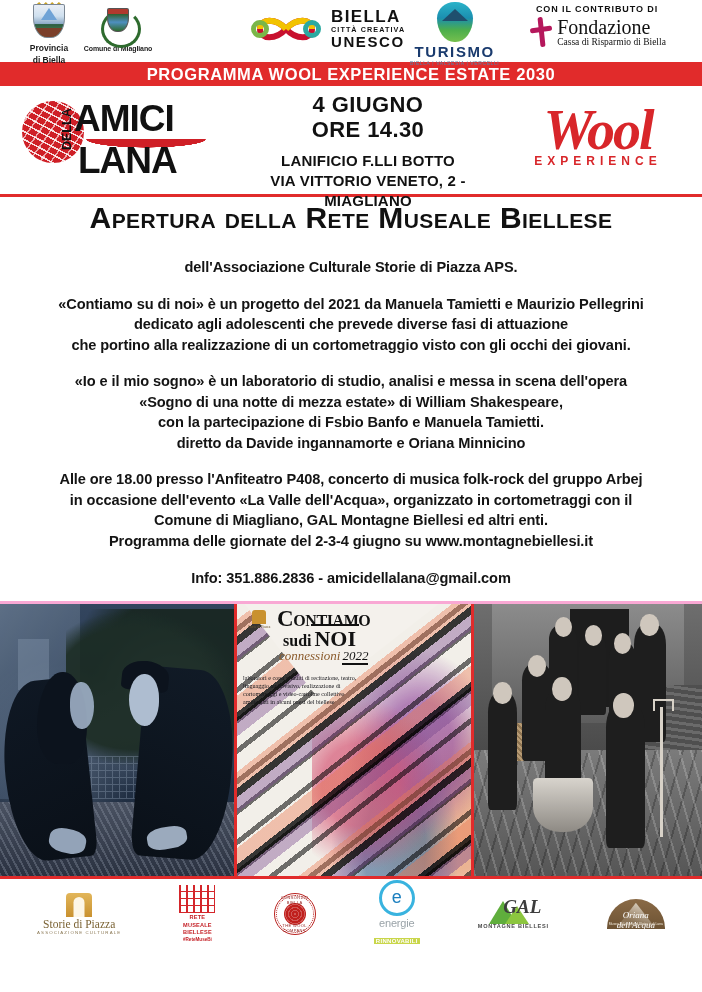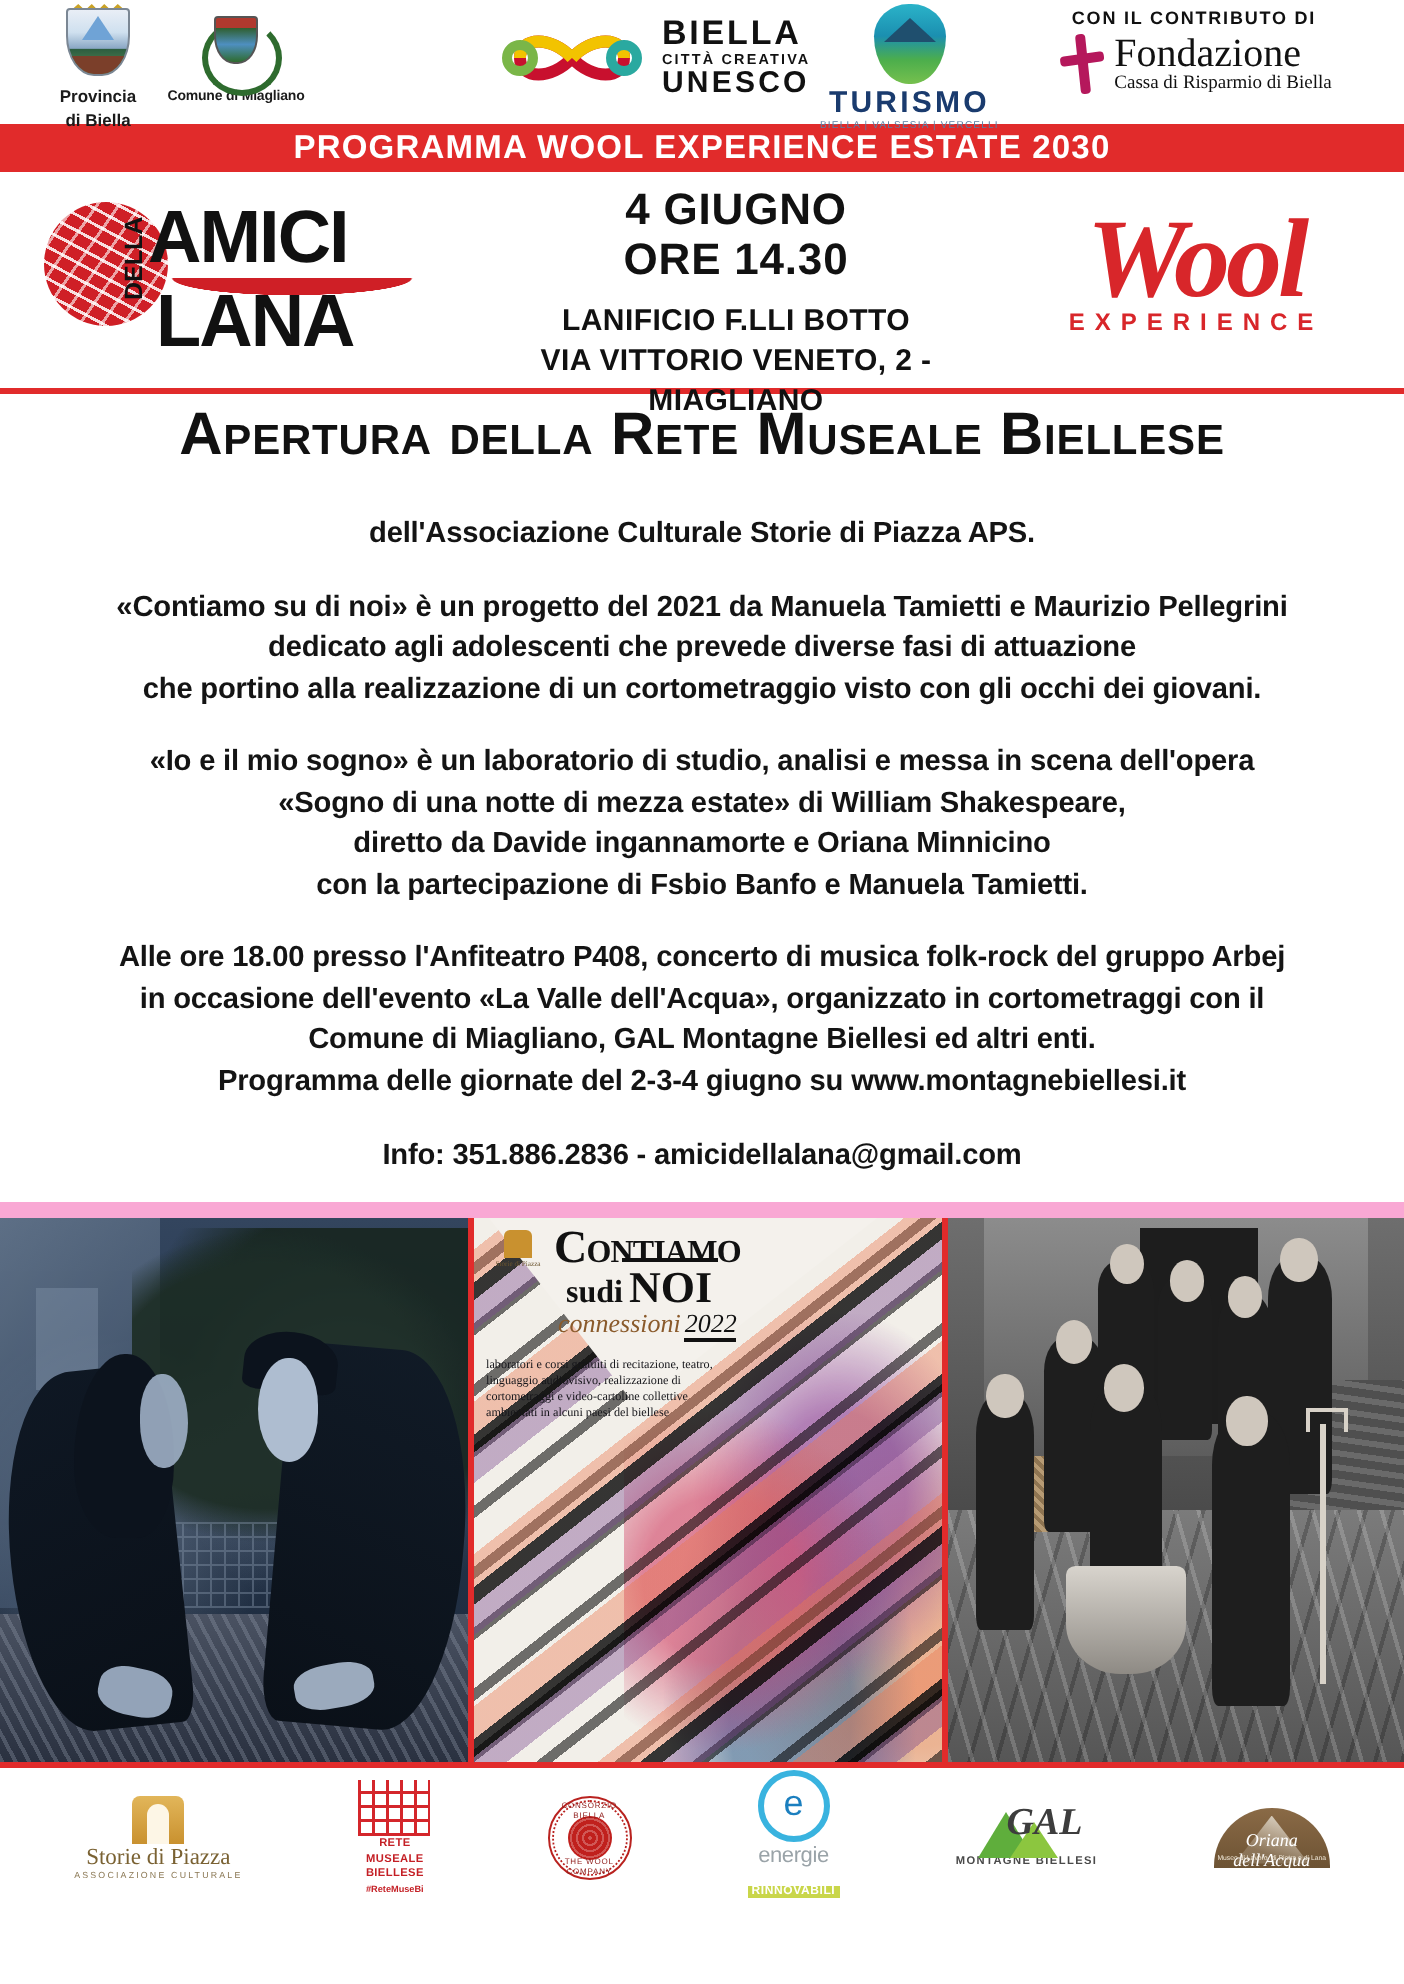--- a/index.html
+++ b/index.html
@@ -105,21 +105,21 @@
     font-variant:small-caps;letter-spacing:0.4px;line-height:34px;}
 
   
   .body{padding:0 28px;text-align:center;}
   .para{margin-top:16px;}
   .para p{margin:0;font-size:14.6px;line-height:20.5px;font-weight:bold;color:#141414;letter-spacing:-0.1px;}
   .para.p-intro{margin-top:22px;}
   .para.p-info{margin-top:17px;}
 
   
-  .stripwrap{margin-top:12px;border-top:8px solid #f9a8d4;border-bottom:3px solid #e12b2b;
+  .stripwrap{margin-top:12px;border-top:3px solid #f9a8d4;border-bottom:3px solid #e12b2b;
     height:272px;display:flex;background:#111;}
   .cell{position:relative;overflow:hidden;}
   .cell.a{width:234px;background:#2b3a4f;}
   .cell.b{width:234px;background:#e8e4dd;border-left:3px solid #e12b2b;border-right:3px solid #e12b2b;}
   .cell.c{flex:1;background:#3a3a3a;}
 
   
   .photoA{position:absolute;inset:0;
     background:
       radial-gradient(circle at 22% 54%, rgba(170,185,205,.30) 0 12%, transparent 38%),
@@ -357,22 +357,22 @@
 
     <div class="para">
       <p>«Contiamo su di noi» è un progetto del 2021 da Manuela Tamietti e Maurizio Pellegrini</p>
       <p>dedicato agli adolescenti che prevede diverse fasi di attuazione</p>
       <p>che portino alla realizzazione di un cortometraggio visto con gli occhi dei giovani.</p>
     </div>
 
     <div class="para">
       <p>«Io e il mio sogno» è un laboratorio di studio, analisi e messa in scena dell'opera</p>
       <p>«Sogno di una notte di mezza estate» di William Shakespeare,</p>
+      <p>con la partecipazione di Fsbio Banfo e Manuela Tamietti.</p>
       <p>diretto da Davide ingannamorte e Oriana Minnicino</p>
-      <p>con la partecipazione di Fsbio Banfo e Manuela Tamietti.</p>
     </div>
 
     <div class="para">
       <p>Alle ore 18.00 presso l'Anfiteatro P408, concerto di musica folk-rock del gruppo Arbej</p>
       <p>in occasione dell'evento «La  Valle dell'Acqua», organizzato in cortometraggi con il</p>
       <p>Comune di Miagliano, GAL Montagne Biellesi ed altri enti.</p>
       <p>Programma delle giornate del 2-3-4 giugno su www.montagnebiellesi.it</p>
     </div>
 
     <div class="para p-info">

